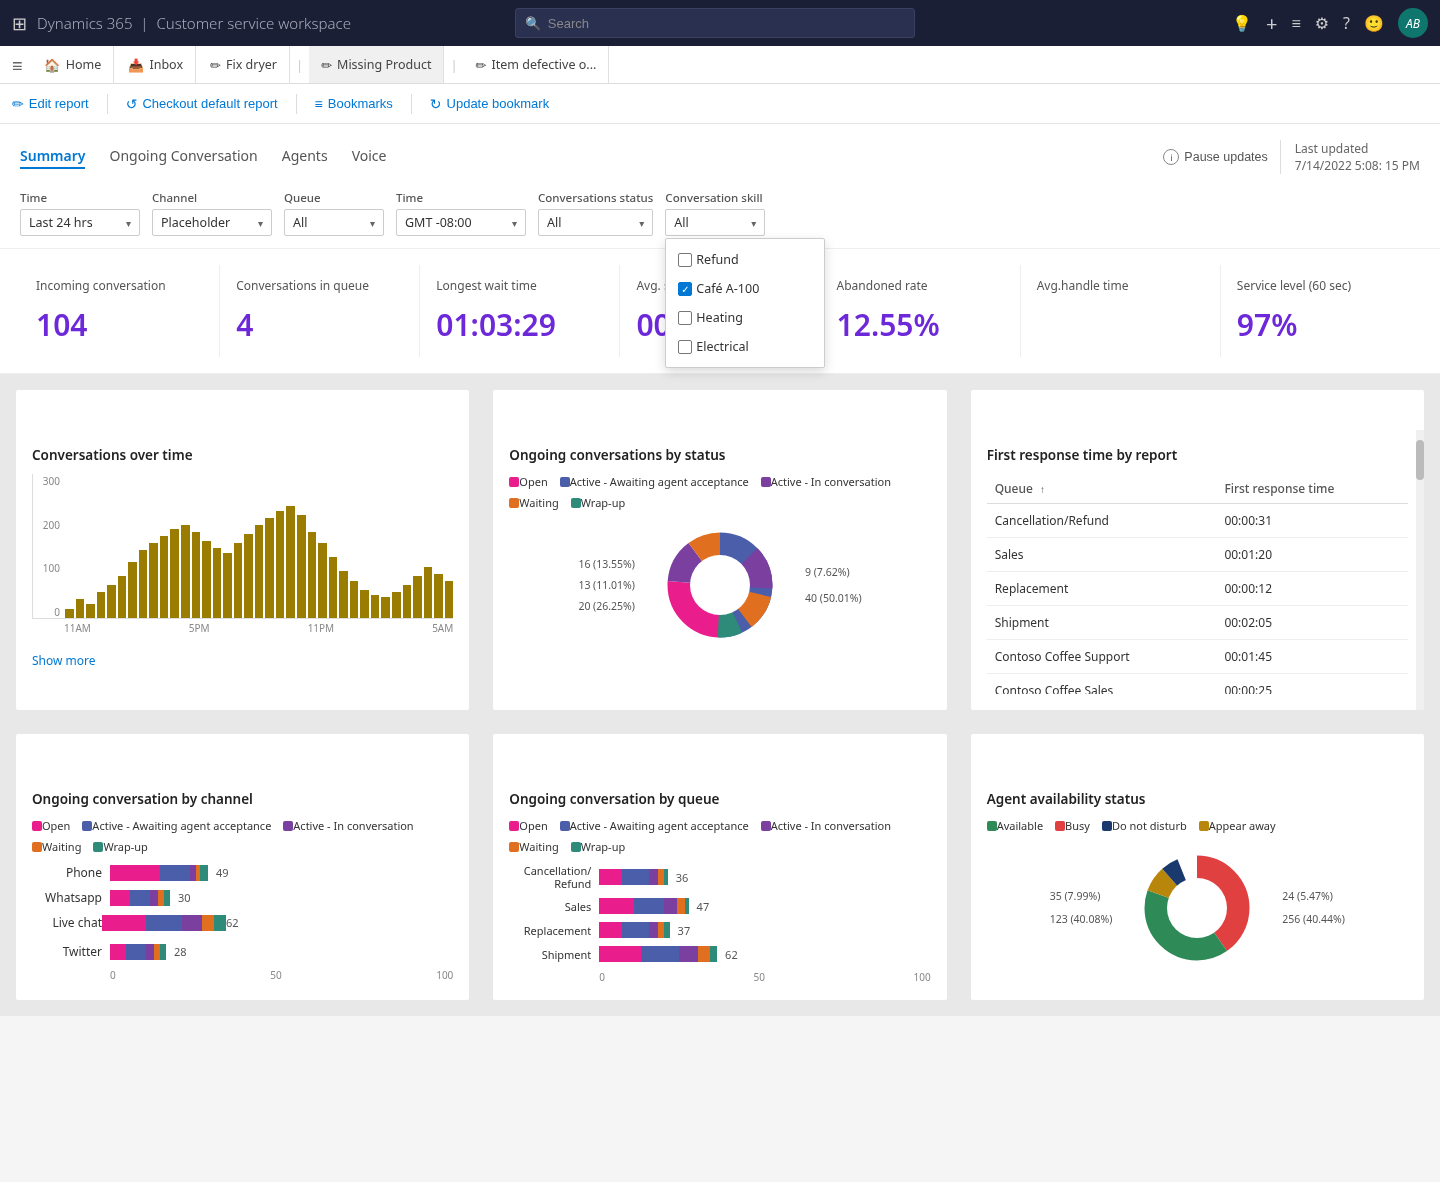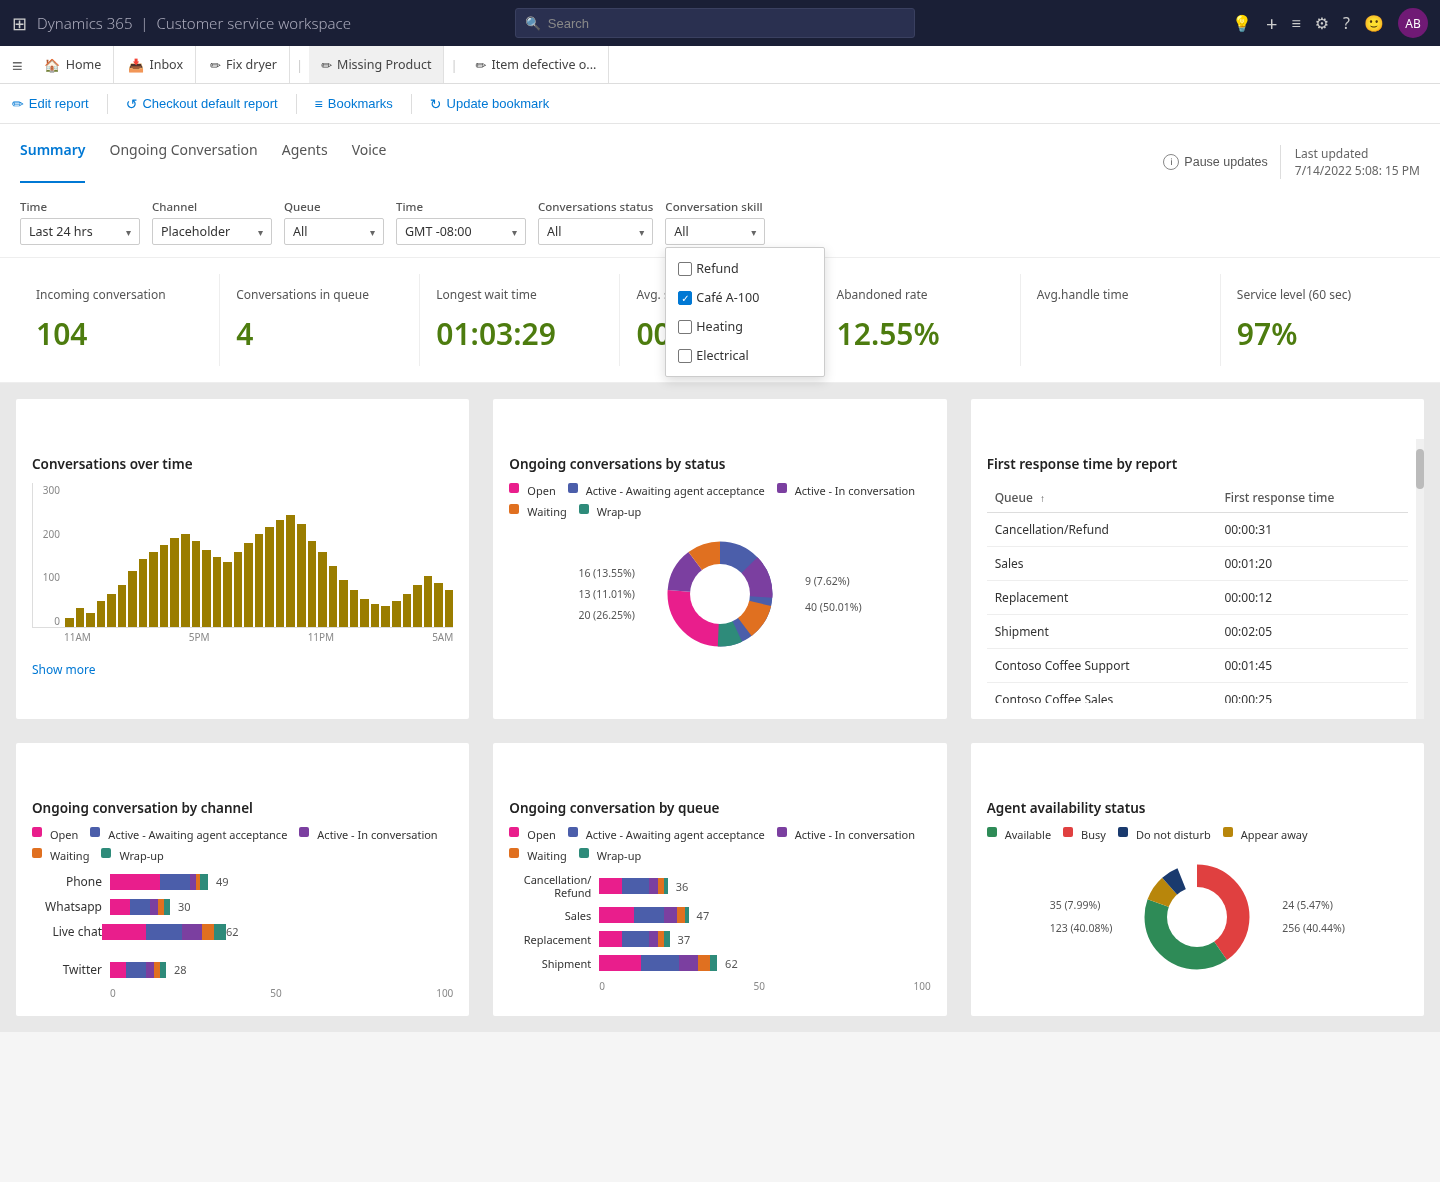--- a/index.html
+++ b/index.html
@@ -8,61 +8,61 @@
     
     .top-nav { background: #1a1f36; display: flex; align-items: center; height: 46px; padding: 0 12px; gap: 10px; }
     .top-nav .app-launcher { color: #ccc; font-size: 18px; cursor: pointer; }
     .top-nav .brand { color: #fff; font-size: 15px; font-weight: 400; }
     .top-nav .brand span { color: #aab; font-weight: 300; }
     .search-bar { flex: 1; max-width: 400px; background: #2a3050; border: 1px solid #3a4060; border-radius: 3px; display: flex; align-items: center; padding: 0 10px; gap: 6px; height: 30px; margin: 0 auto; }
     .search-bar input { background: transparent; border: none; outline: none; color: #ccc; font-size: 13px; flex: 1; }
     .search-bar input::placeholder { color: #888; }
     .top-nav-icons { display: flex; align-items: center; gap: 14px; color: #ccc; margin-left: auto; }
     .top-nav-icons span { cursor: pointer; font-size: 16px; }
-    .avatar { width: 30px; height: 30px; border-radius: 50%; background: #701a75; display: flex; align-items: center; justify-content: center; color: #fff; font-size: 12px; cursor: pointer; }
+    .avatar { width: 30px; height: 30px; border-radius: 50%; background: #0f766e; display: flex; align-items: center; justify-content: center; color: #fff; font-size: 12px; cursor: pointer; font-style: italic; }
 
     
     .tab-bar { background: #fff; border-bottom: 1px solid #ddd; display: flex; align-items: center; height: 38px; padding: 0 8px; gap: 2px; }
     .tab-bar-menu { color: #666; font-size: 18px; padding: 4px; cursor: pointer; margin-right: 4px; }
     .tab { display: flex; align-items: center; gap: 5px; padding: 0 12px; height: 100%; border: none; background: transparent; cursor: pointer; font-size: 12.5px; color: #444; white-space: nowrap; border-right: 1px solid #e0e0e0; }
     .tab .tab-icon { font-size: 13px; }
     .tab.active { background: #f0f0f0; }
     .tab-separator { color: #ccc; padding: 0 4px; }
 
     
     .toolbar { background: #fff; border-bottom: 1px solid #e5e5e5; display: flex; align-items: center; height: 40px; padding: 0 12px; gap: 18px; }
     .toolbar-btn { display: flex; align-items: center; gap: 5px; color: #0078d4; cursor: pointer; font-size: 13px; border: none; background: transparent; }
     .toolbar-btn .icon { font-size: 14px; }
     .toolbar-divider { width: 1px; height: 20px; background: #ddd; }
 
     
     .filter-area { background: #fff; padding: 16px 20px 12px; border-bottom: 1px solid #eee; }
     .main-tabs { display: flex; gap: 24px; margin-bottom: 16px; align-items: center; }
-    .main-tab { font-size: 14px; color: #555; cursor: pointer; padding-bottom: 22px; border-bottom: 2px solid transparent; }
+    .main-tab { font-size: 14px; color: #555; cursor: pointer; padding-bottom: 2px; border-bottom: 2px solid transparent; }
     .main-tab.active { color: #0078d4; border-bottom: 2px solid #0078d4; font-weight: 600; }
     .tab-actions { margin-left: auto; display: flex; align-items: center; gap: 12px; }
     .pause-btn { display: flex; align-items: center; gap: 5px; font-size: 12.5px; color: #555; cursor: pointer; border: none; background: transparent; }
     .last-updated { font-size: 12px; color: #666; border-left: 1px solid #ddd; padding-left: 14px; }
 
     .filters { display: flex; gap: 12px; flex-wrap: wrap; }
     .filter-group { display: flex; flex-direction: column; gap: 4px; }
     .filter-label { font-size: 11.5px; color: #555; font-weight: 500; }
     .filter-select { display: flex; align-items: center; gap: 4px; border: 1px solid #ccc; border-radius: 2px; padding: 4px 8px; background: #fff; cursor: pointer; font-size: 12.5px; min-width: 100px; position: relative; }
     .filter-select .chevron { margin-left: auto; color: #666; font-size: 10px; }
 
     
     .kpi-row { display: flex; gap: 0; padding: 16px 20px; background: #fff; border-bottom: 1px solid #eee; }
     .kpi-card { flex: 1; padding: 12px 16px; border-right: 1px solid #eee; }
     .kpi-card:last-child { border-right: none; }
     .kpi-title { font-size: 12px; color: #555; margin-bottom: 10px; }
-    .kpi-value { font-size: 30px; font-weight: 600; color: #4d7c0f; }
+    .kpi-value { font-size: 30px; font-weight: 600; color: #6d28d9; }
     .chart-card { background: #fff; margin: 8px; padding: 16px; border-radius: 2px; }
     .chart-title { font-size: 13.5px; font-weight: 600; color: #222; margin-bottom: 10px; margin-top: 40px; }
     .legend { display: flex; flex-wrap: wrap; gap: 6px 12px; margin-bottom: 10px; font-size: 11px; }
-    .legend-item { display: flex; gap: 8px; }
+    .legend-item { display: flex; align-items: center; gap: 0; }
     .legend-dot { width: 10px; height: 10px; border-radius: 2px; flex-shrink: 0; }
     .show-more { color: #0078d4; font-size: 12px; cursor: pointer; margin-top: 8px; display: inline-block; }
 
     
     .response-table { width: 100%; border-collapse: collapse; font-size: 12px; }
     .response-table th { text-align: left; padding: 6px 8px; color: #555; font-weight: 500; border-bottom: 1px solid #ddd; }
     .response-table td { padding: 8px 8px; border-bottom: 1px solid #eee; color: #333; }
     .sort-icon { font-size: 10px; margin-left: 4px; }
 
     
@@ -460,21 +460,21 @@
           <span style="width:70px;flex-shrink:0;text-align:right;font-size:12px">Whatsapp</span>
           <div style="display:flex">
             <div style="height:16px;width:20px;background:#e91e8c"></div>
             <div style="height:16px;width:20px;background:#4b5eaa"></div>
             <div style="height:16px;width:8px;background:#7b3fa0"></div>
             <div style="height:16px;width:6px;background:#e07020"></div>
             <div style="height:16px;width:6px;background:#2e8b7a"></div>
           </div>
           <span style="font-size:11px;color:#555">30</span>
         </div>
-        <div style="display: flex; align-items: center; margin-bottom: 21px; font-size: 12px;">
+        <div style="display: flex; align-items: center; margin-bottom: 12px; font-size: 12px;">
           <span style="width:70px;flex-shrink:0;text-align:right;font-size:12px">Live chat</span>
           <div style="display:flex">
             <div style="height:16px;width:44px;background:#e91e8c"></div>
             <div style="height:16px;width:36px;background:#4b5eaa"></div>
             <div style="height:16px;width:20px;background:#7b3fa0"></div>
             <div style="height:16px;width:12px;background:#e07020"></div>
             <div style="height:16px;width:12px;background:#2e8b7a"></div>
           </div>
           <span style="font-size:11px;color:#555">62</span>
         </div>

